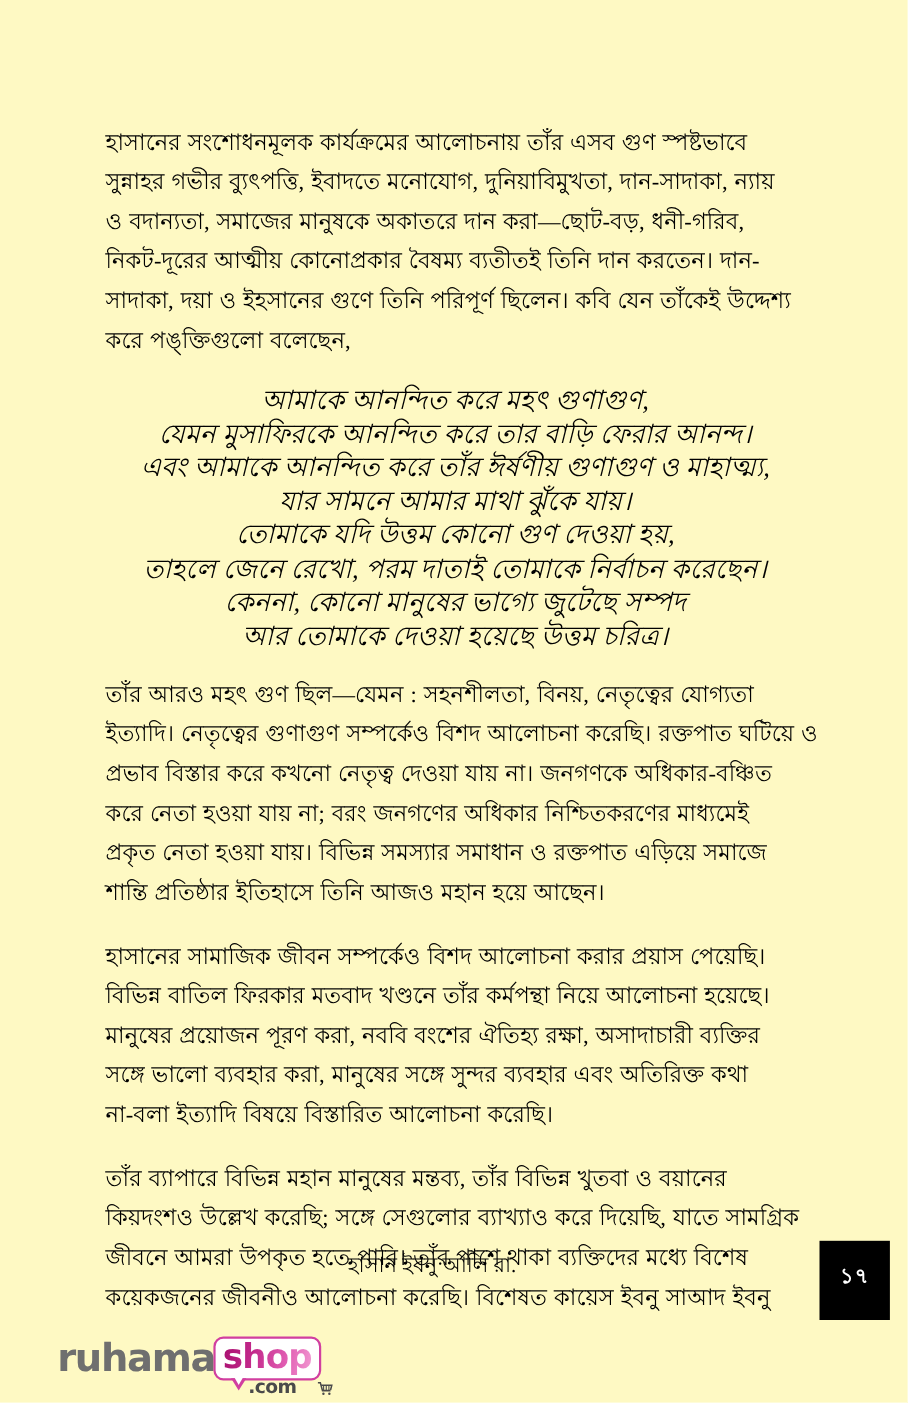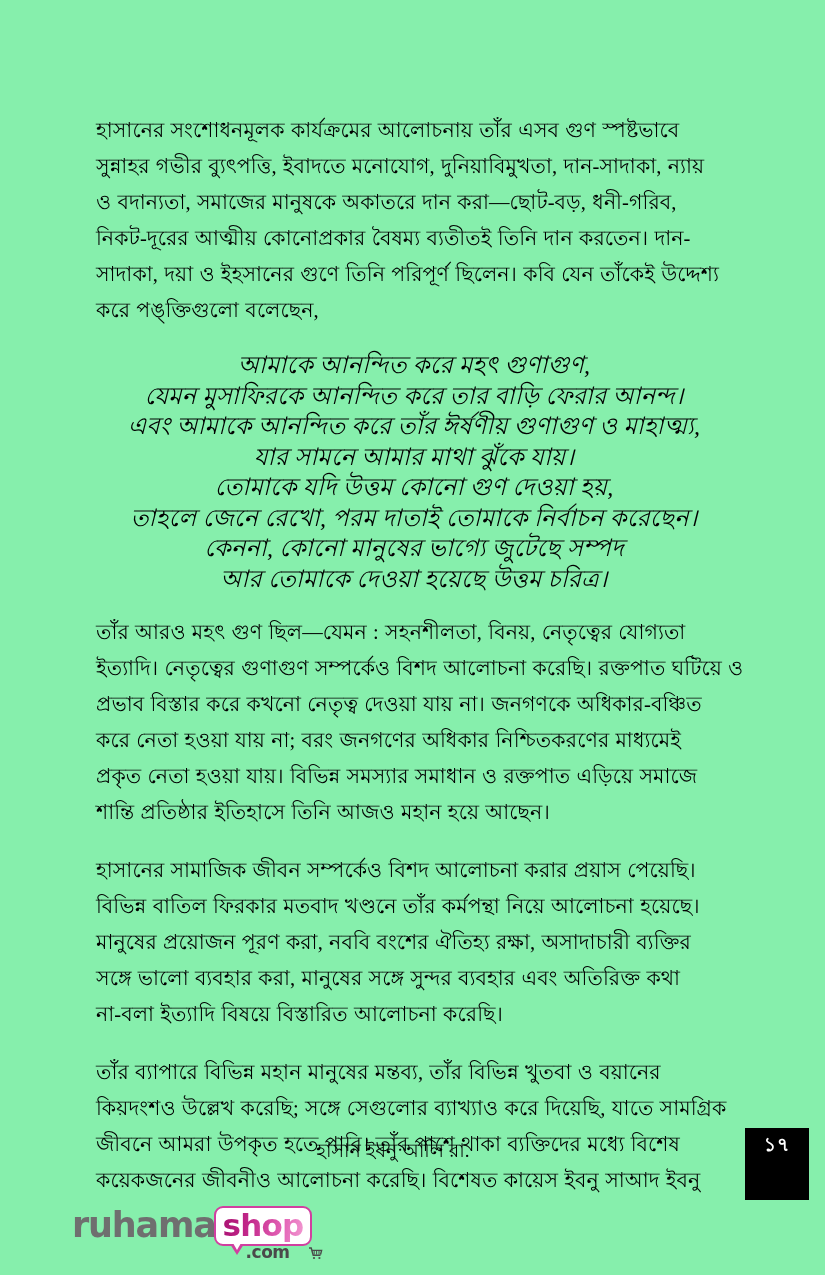--- a/index.html
+++ b/index.html
@@ -12,21 +12,21 @@
     height: 1275px;
     position: relative;
     overflow: hidden;
     font-family: "Liberation Serif", "DejaVu Serif", serif;
     color: #000000;
   }
 
   .page {
     position: absolute;
     inset: 0;
-    background: #86efac;
+    background: #fef9c3;
   }
 
   .content {
     position: absolute;
     left: 96px;
     top: 112px;
     width: 636px;
   }
 
   
@@ -85,34 +85,33 @@
     width: 64px;
     height: 72px;
     background: #000000;
     color: #ffffff;
     text-align: center;
   }
   .page-number-box .pn {
     display: block;
     font-size: 19px;
     line-height: 22px;
-    padding-top: 6px;
+    padding-top: 22px;
     font-weight: bold;
     letter-spacing: 1px;
   }
 
   
   .logo {
     position: absolute;
     left: 52px;
     top: 1206px;
     height: 58px;
     display: flex;
-    align-items: flex-start;
-    margin-left: 20px;
+    align-items: center;
   }
   .logo-ruhama {
     font-family: "DejaVu Sans", "Liberation Sans", sans-serif;
     font-size: 35px;
     line-height: 38px;
     font-weight: bold;
     color: #6f6f6f;
     letter-spacing: -1.2px;
   }
   .logo-bubble-wrap {

